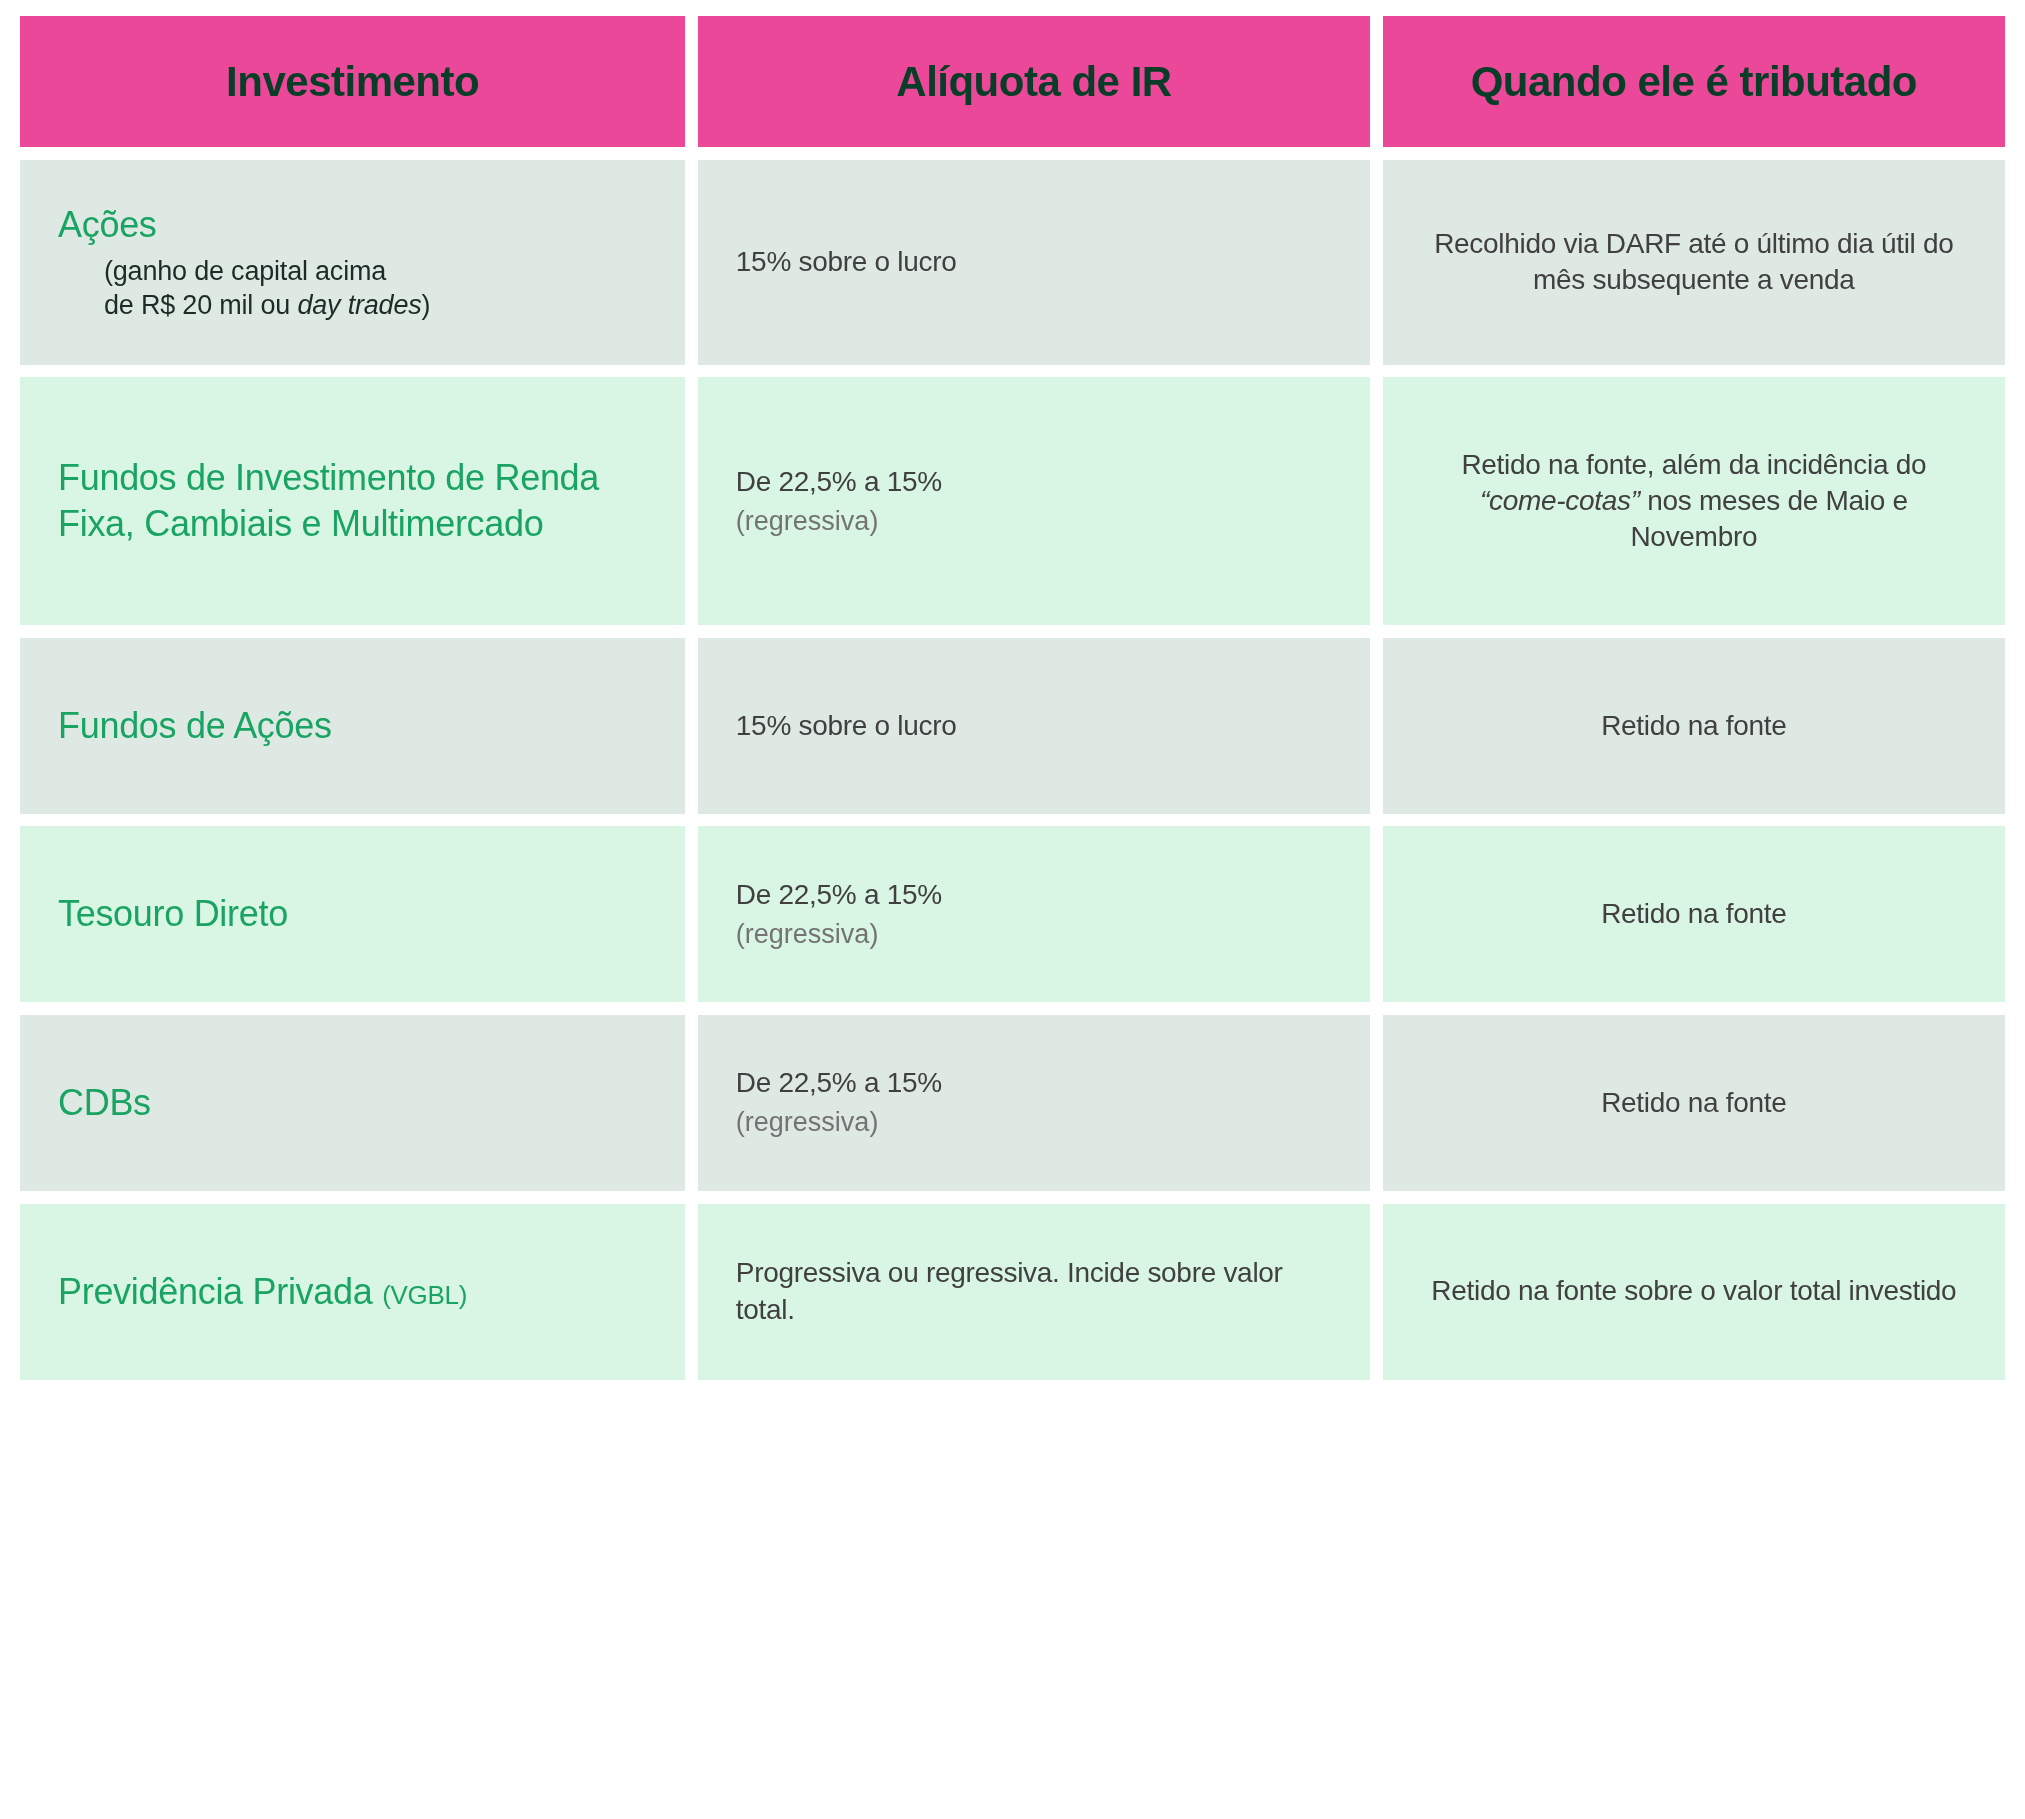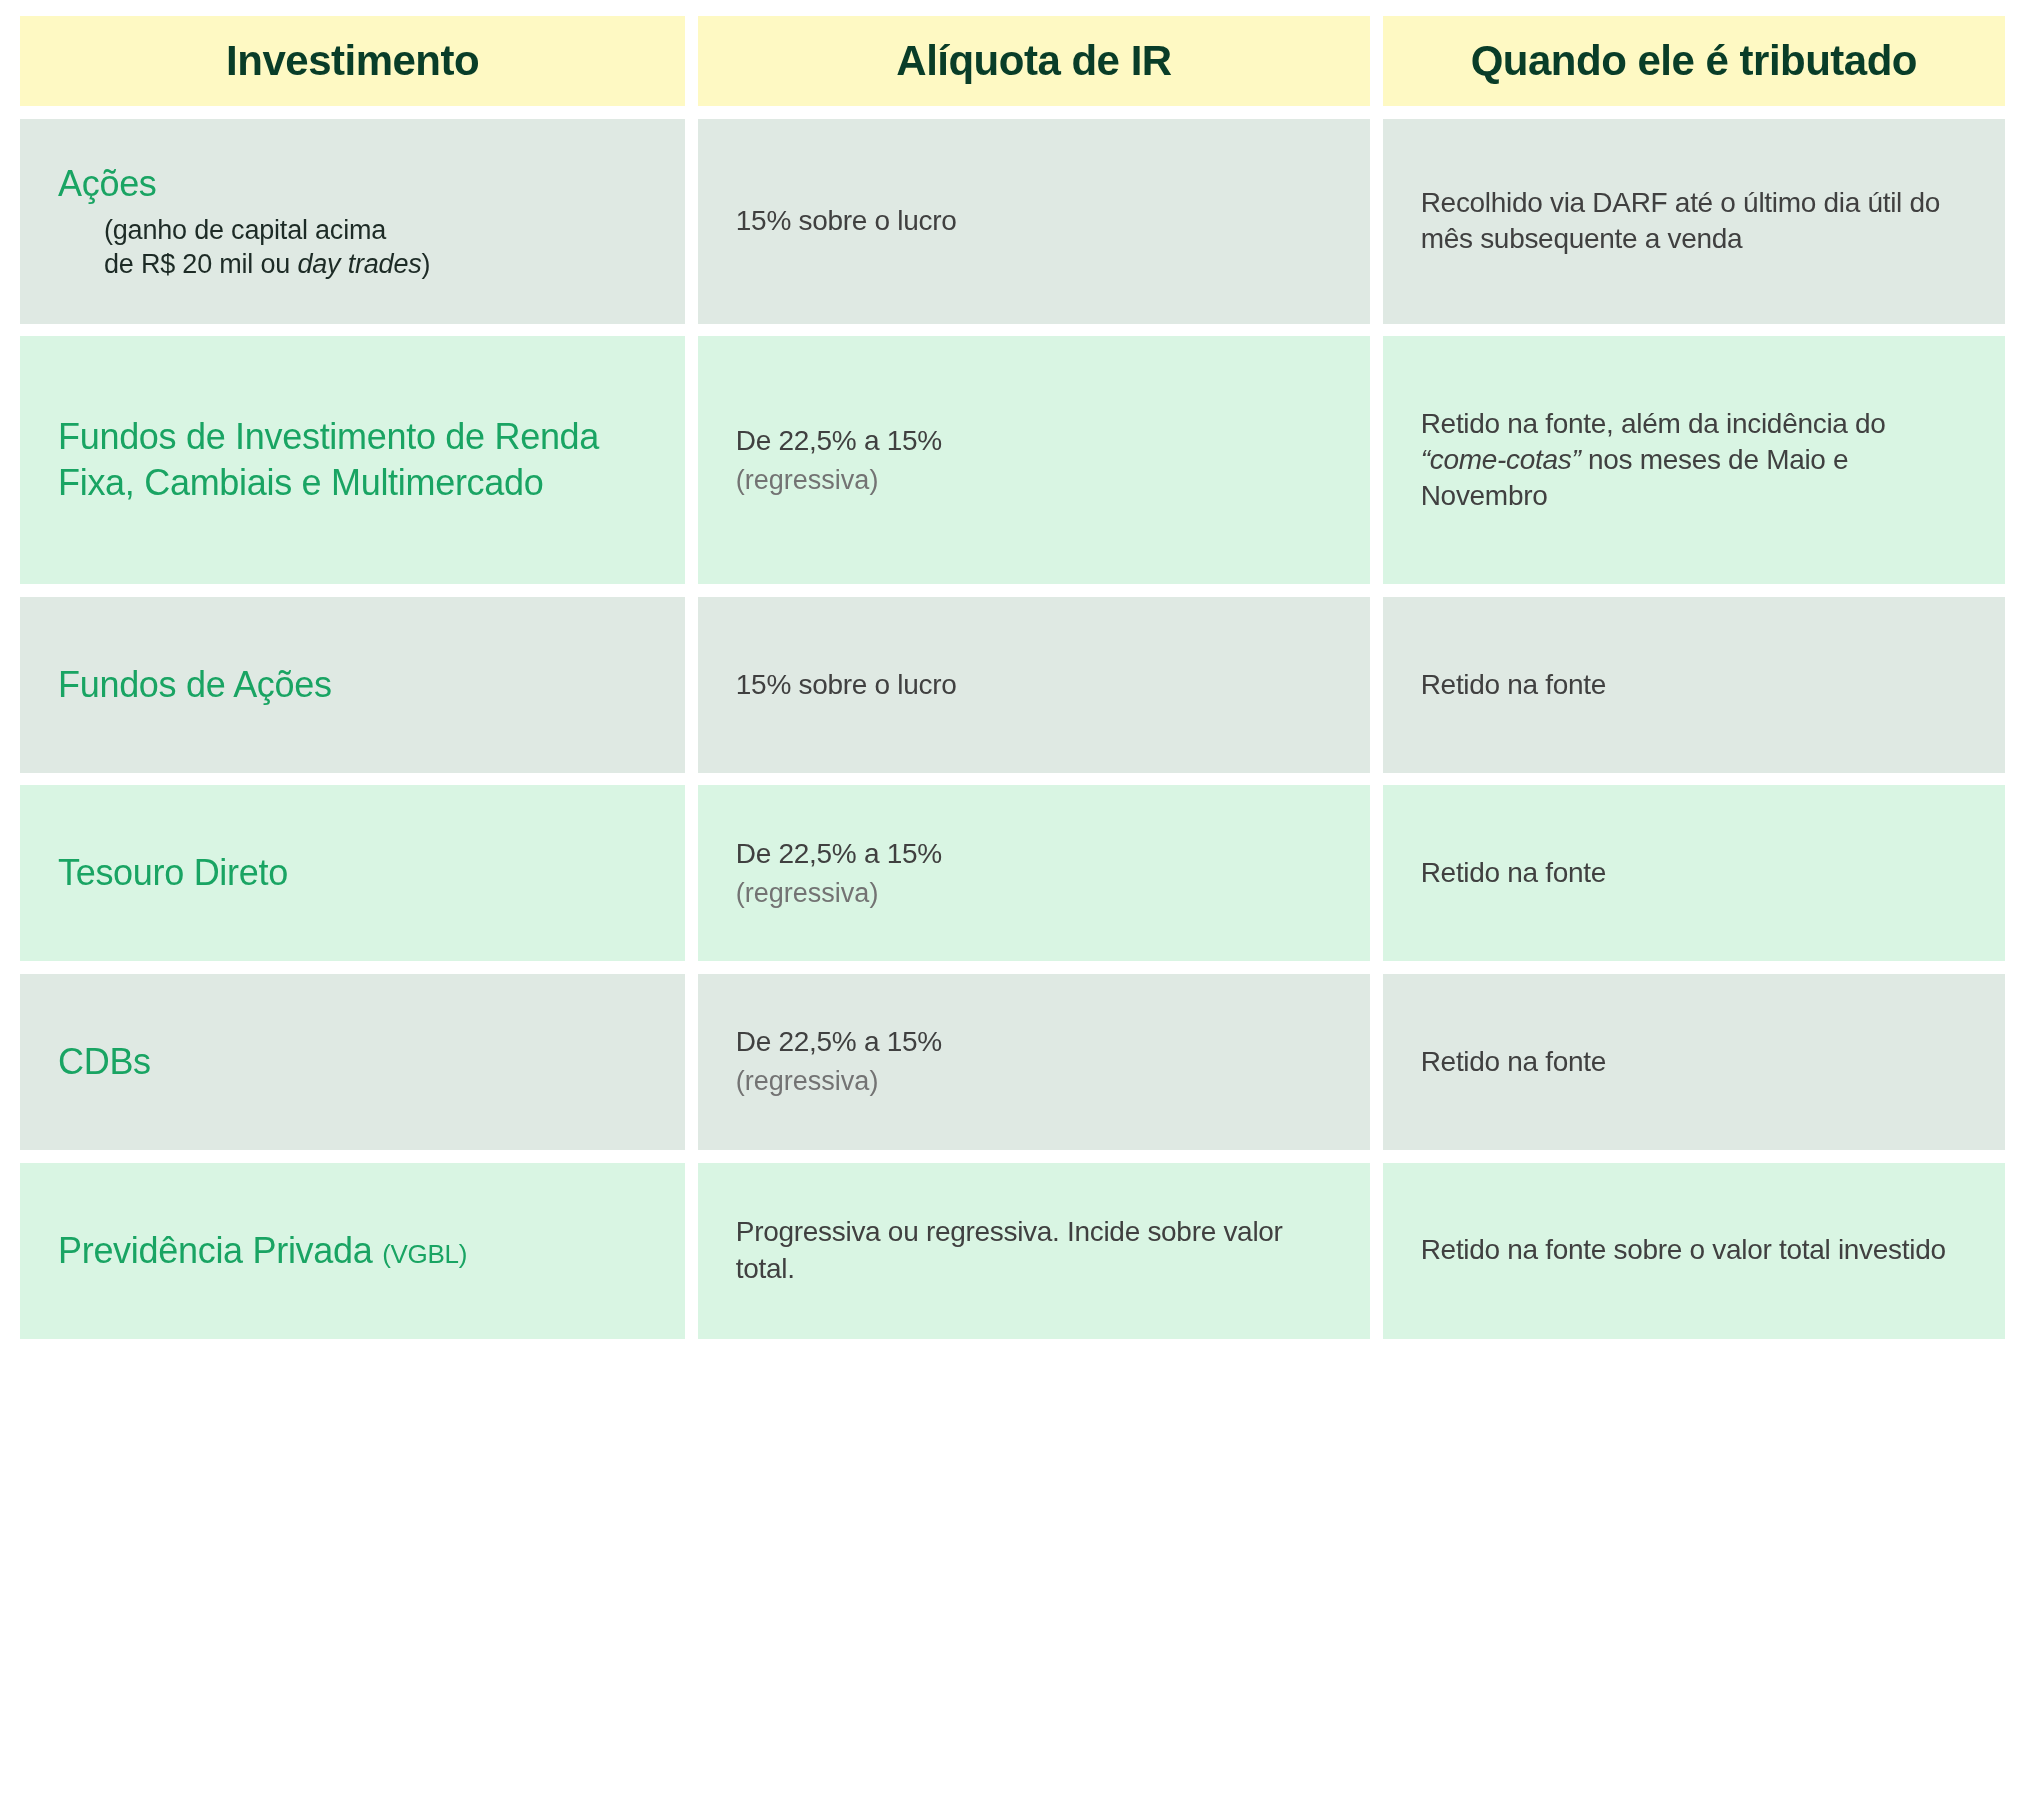--- a/index.html
+++ b/index.html
@@ -22,33 +22,33 @@
 
   .row {
     display: flex;
     gap: 12.6px;
     margin-bottom: 12.6px;
   }
 
   
   .c1 { width: 666px; }
   .c2 { width: 673px; }
-  .c3 { width: 623px; }
+  .c3 { width: 623px; text-align: center; }
 
   
   .head-cell {
-    background: #fef9c3;
+    background: #ec4899;
     color: #093d28;
     font-weight: bold;
     font-size: 42px;
     letter-spacing: -0.5px;
     display: flex;
     align-items: center;
     justify-content: center;
-    height: 90px;
+    height: 131px;
     box-sizing: border-box;
   }
 
   
   .cell {
     box-sizing: border-box;
     display: flex;
     flex-direction: column;
     justify-content: center;
     padding: 16px 38px;

